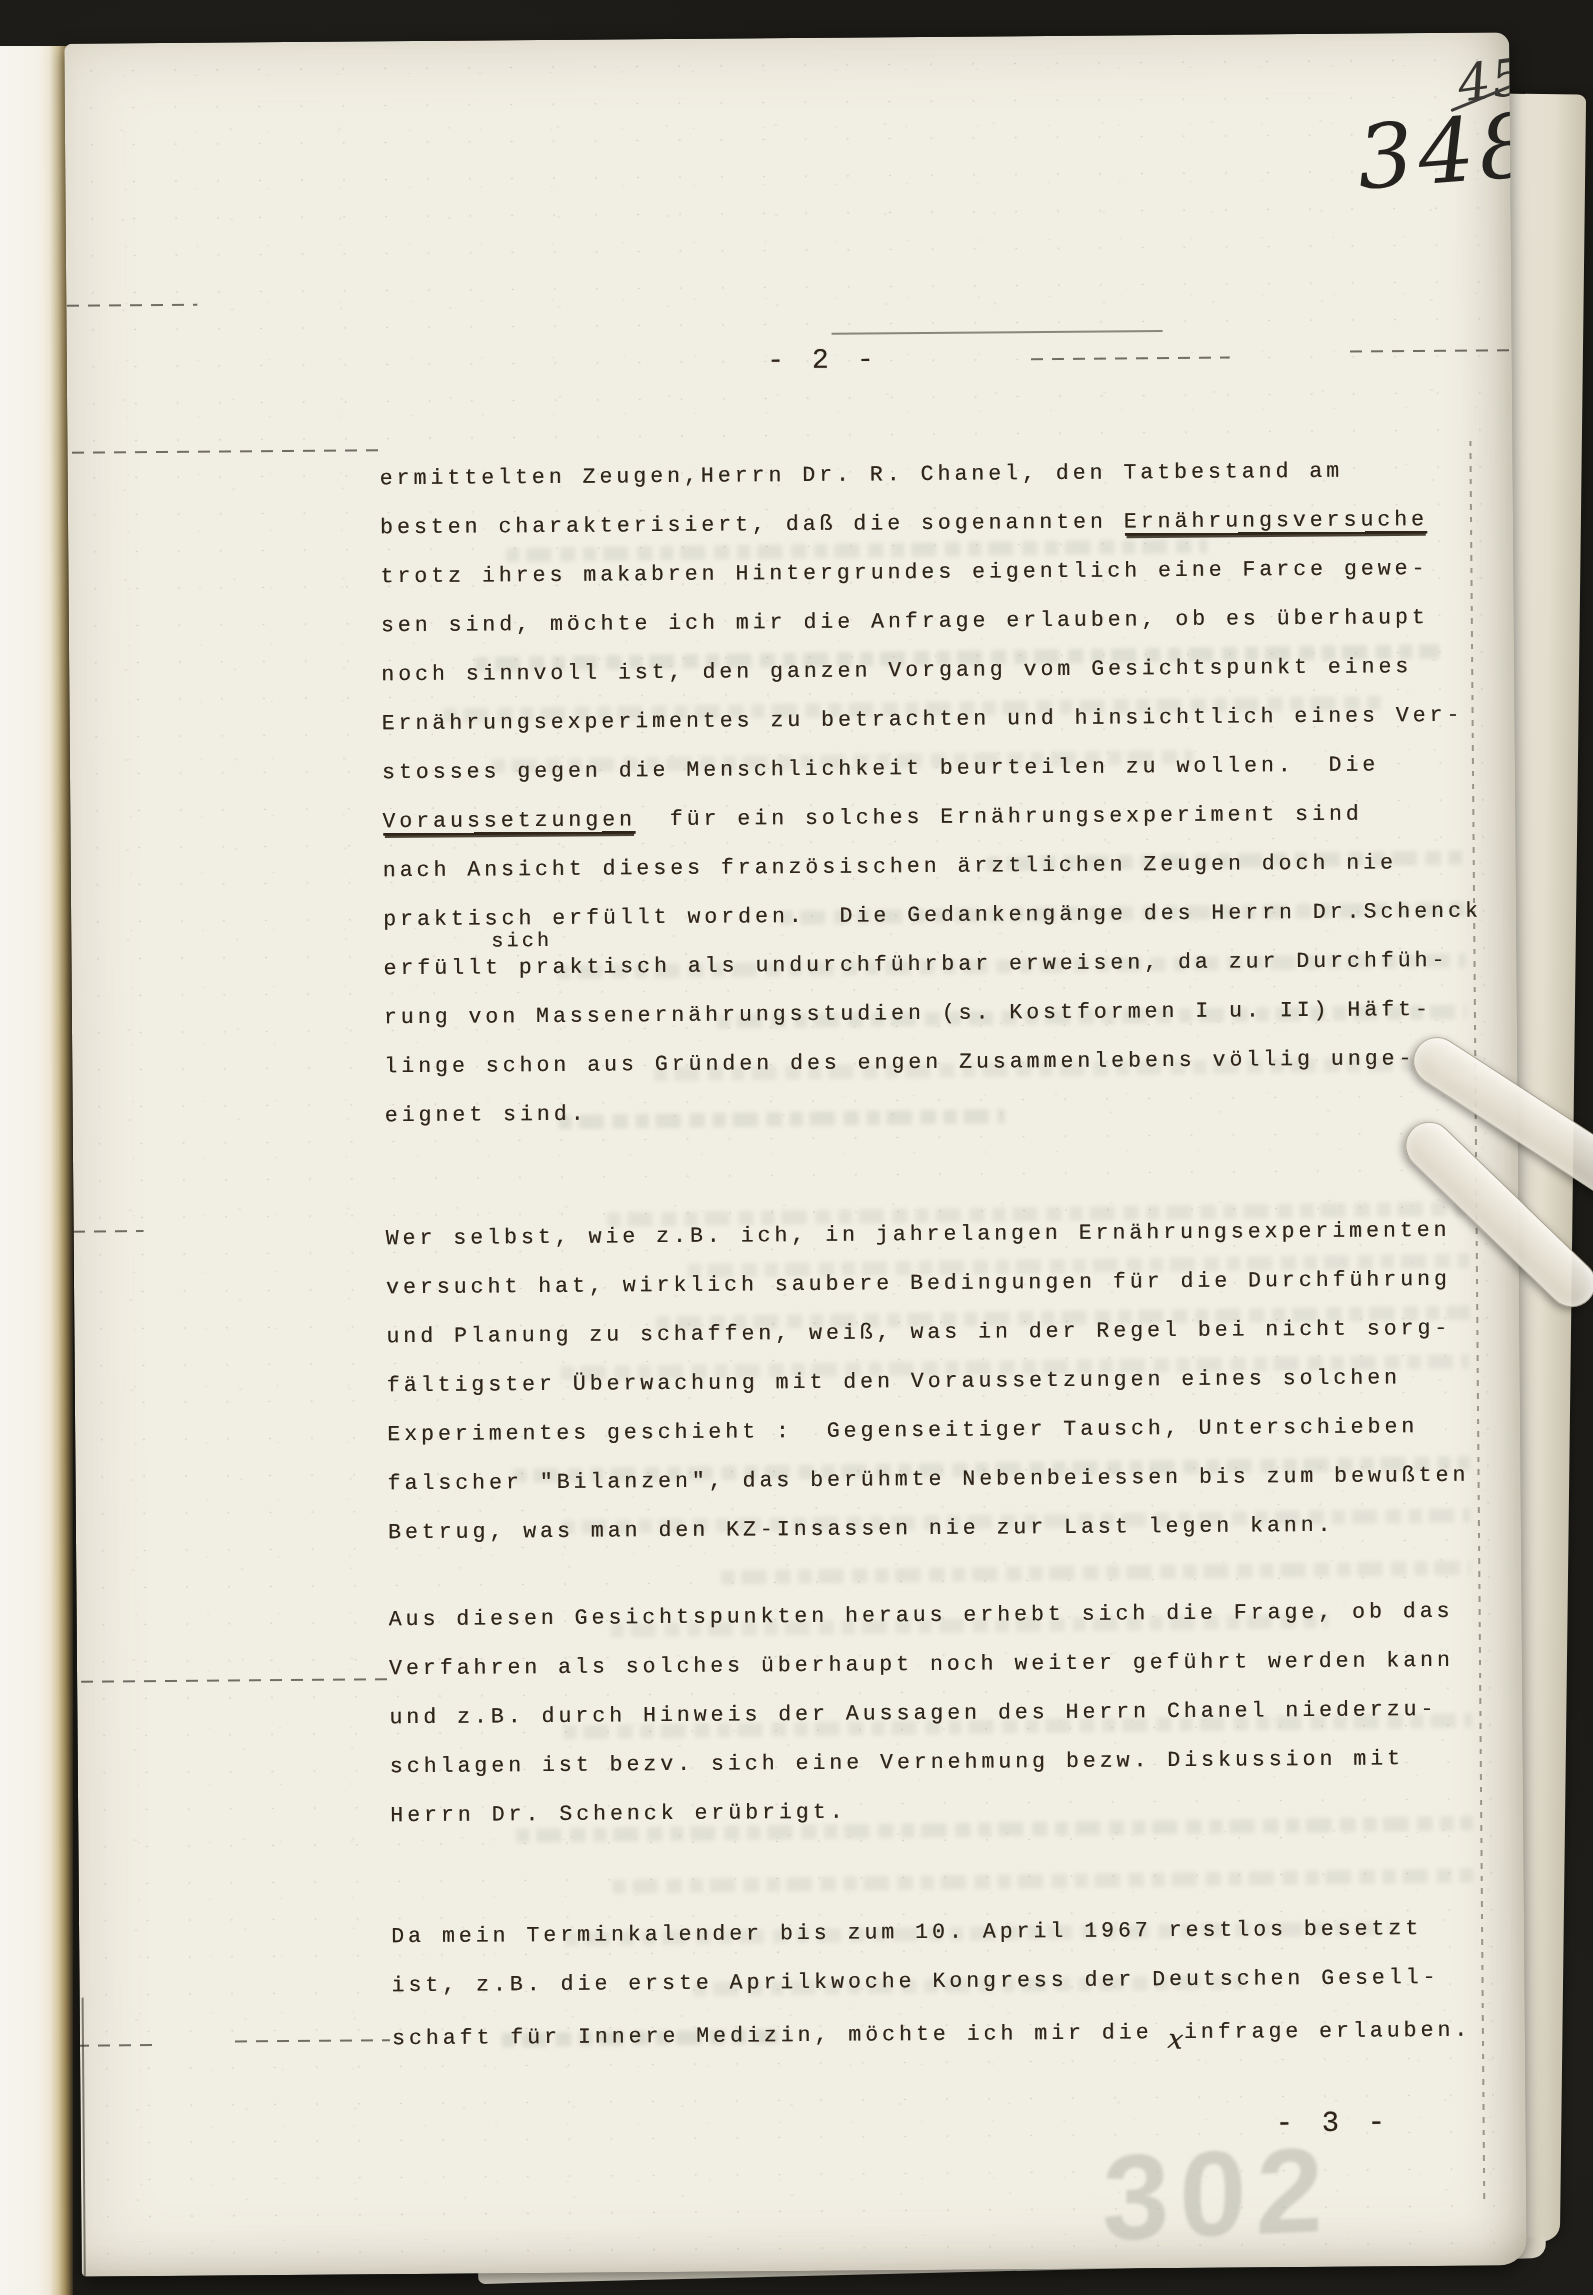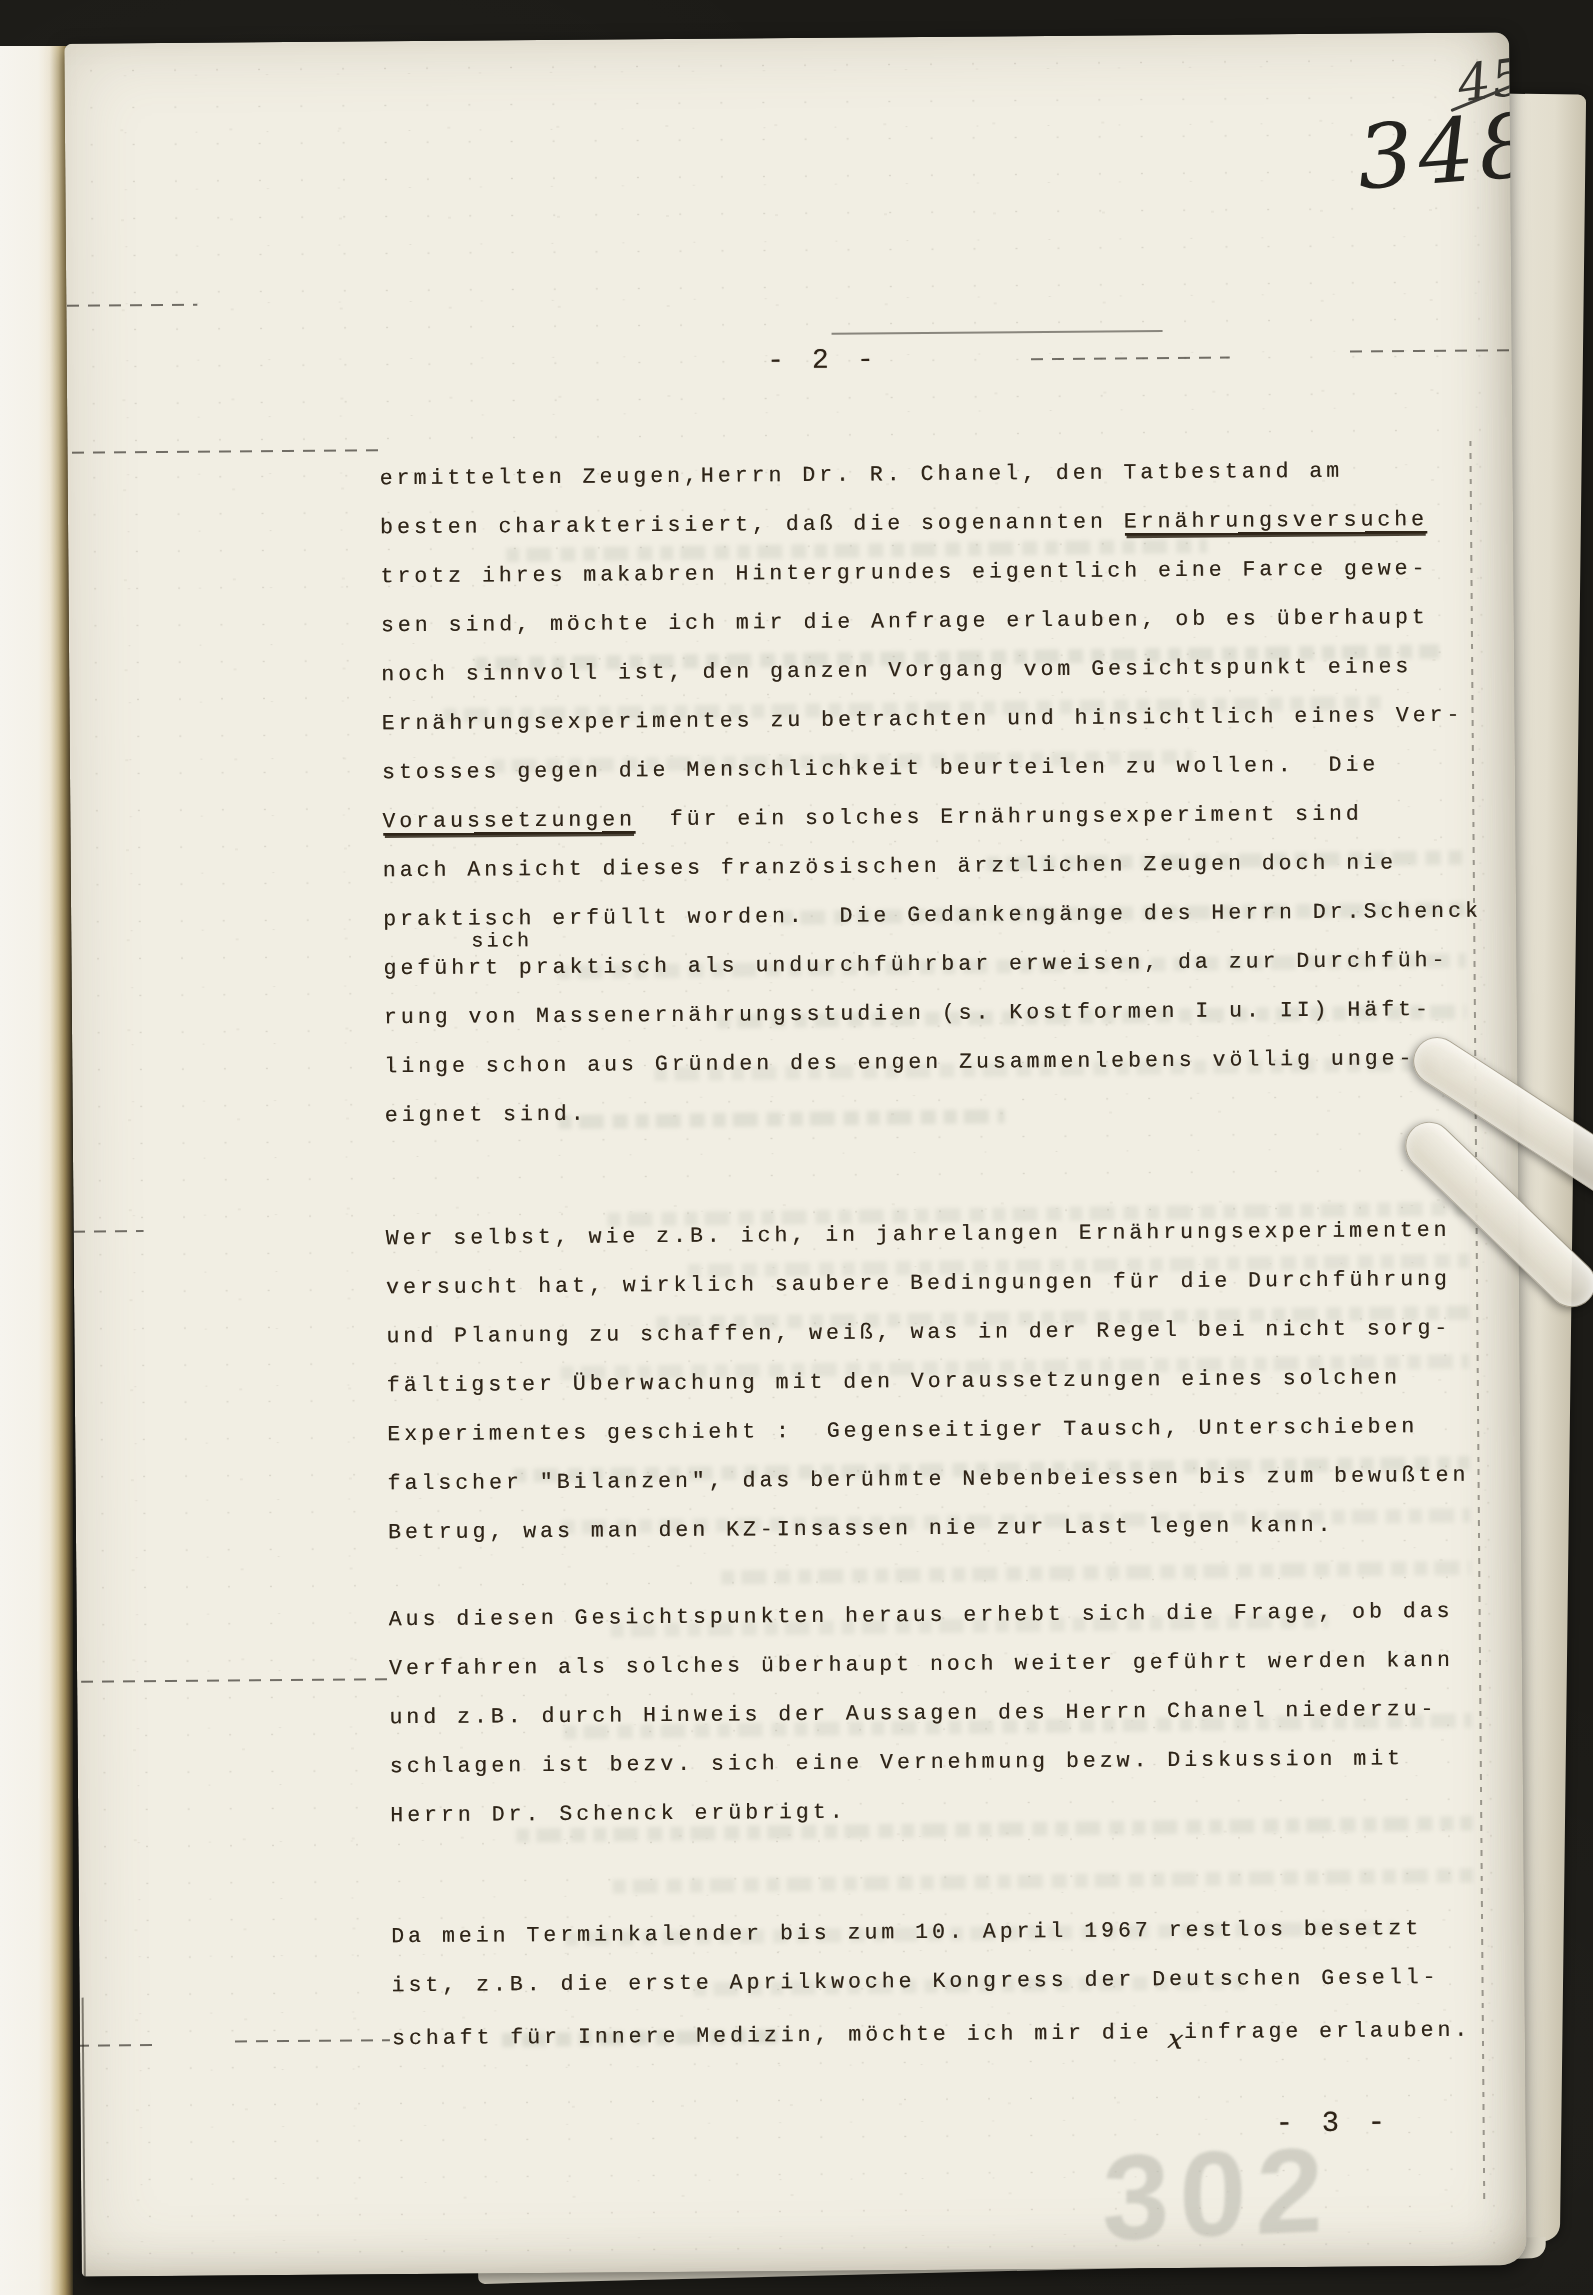--- a/index.html
+++ b/index.html
@@ -45,21 +45,21 @@
   
   .stamp{position:absolute;left:1021px;top:2089px;font-size:121px;font-weight:700;z-index:4;
     font-family:"Liberation Sans","DejaVu Sans",sans-serif;color:rgba(183,183,172,.55);
     letter-spacing:9.6px;transform:rotate(-2deg) skewX(-3deg);filter:blur(1.6px);}
   
   .typed{position:absolute;left:312px;top:413px;z-index:5;color:#2e2418;font-size:21.5px;
     letter-spacing:4px;line-height:49px;text-shadow:0.4px 0 0.6px rgba(46,36,24,.55);}
   .line{white-space:pre;position:relative;}
   .u{box-shadow:0 3.2px 0 -0.8px #2e2418;}
   .u.dbl{box-shadow:0 3.2px 0 -0.8px #2e2418, 0 7.2px 0 -2.4px rgba(46,36,24,.85);}
-  .sup{position:absolute;left:88px;top:-27px;font-size:20px;letter-spacing:3.2px;}
+  .sup{position:absolute;left:108px;top:-27px;font-size:20px;letter-spacing:3.2px;}
   .hwmark{display:inline-block;transform:translateY(10.4px) rotate(6deg);font-family:"DejaVu Serif",serif;
     font-style:italic;font-size:27px;margin:0 -3.2px 0 -1.6px;}
   
   .ghost{position:absolute;height:13.5px;z-index:3;filter:blur(2.1px);transform:rotate(-0.3deg);
     background:repeating-linear-gradient(90deg, rgba(120,132,116,.9) 0 12.7px, transparent 12.7px 20px,
       rgba(120,132,116,.9) 20px 45px, transparent 45px 54px, rgba(120,132,116,.9) 54px 69px, transparent 69px 77px);}
   
   .art{position:absolute;z-index:4;}
   .art.dash{height:2.4px;background:repeating-linear-gradient(90deg, rgba(34,30,24,.62) 0 12px, transparent 12px 21px);}
   .art.solid{height:1.6px;background:rgba(34,30,24,.5);}
@@ -95,21 +95,21 @@
           <div class="line"><span>ermittelten Zeugen,Herrn Dr. R. Chanel, den Tatbestand am</span></div>
           <div class="line"><span>besten charakterisiert, daß die sogenannten </span><span class="u dbl">Ernährungsversuche</span></div>
           <div class="line"><span>trotz ihres makabren Hintergrundes eigentlich eine Farce gewe-</span></div>
           <div class="line"><span>sen sind, möchte ich mir die Anfrage erlauben, ob es überhaupt</span></div>
           <div class="line"><span>noch sinnvoll ist, den ganzen Vorgang vom Gesichtspunkt eines</span></div>
           <div class="line"><span>Ernährungsexperimentes zu betrachten und hinsichtlich eines Ver-</span></div>
           <div class="line"><span>stosses gegen die Menschlichkeit beurteilen zu wollen.  Die</span></div>
           <div class="line"><span class="u dbl">Voraussetzungen</span><span>  für ein solches Ernährungsexperiment sind</span></div>
           <div class="line"><span>nach Ansicht dieses französischen ärztlichen Zeugen doch nie</span></div>
           <div class="line"><span>praktisch erfüllt worden.  Die Gedankengänge des Herrn Dr.Schenck</span></div>
-          <div class="line"><span>geführt</span><span class="sup">sich</span><span> praktisch als undurchführbar erweisen, da zur Durchfüh-</span></div>
+          <div class="line"><span>erfüllt</span><span class="sup">sich</span><span> praktisch als undurchführbar erweisen, da zur Durchfüh-</span></div>
           <div class="line"><span>rung von Massenernährungsstudien (s. Kostformen I u. II) Häft-</span></div>
           <div class="line"><span>linge schon aus Gründen des engen Zusammenlebens völlig unge-</span></div>
           <div class="line"><span>eignet sind.</span></div>
         </div>
         <div style="margin-top: 74px;">
           <div class="line"><span>Wer selbst, wie z.B. ich, in jahrelangen Ernährungsexperimenten</span></div>
           <div class="line"><span>versucht hat, wirklich saubere Bedingungen für die Durchführung</span></div>
           <div class="line"><span>und Planung zu schaffen, weiß, was in der Regel bei nicht sorg-</span></div>
           <div class="line"><span>fältigster Überwachung mit den Voraussetzungen eines solchen</span></div>
           <div class="line"><span>Experimentes geschieht :  Gegenseitiger Tausch, Unterschieben</span></div>

